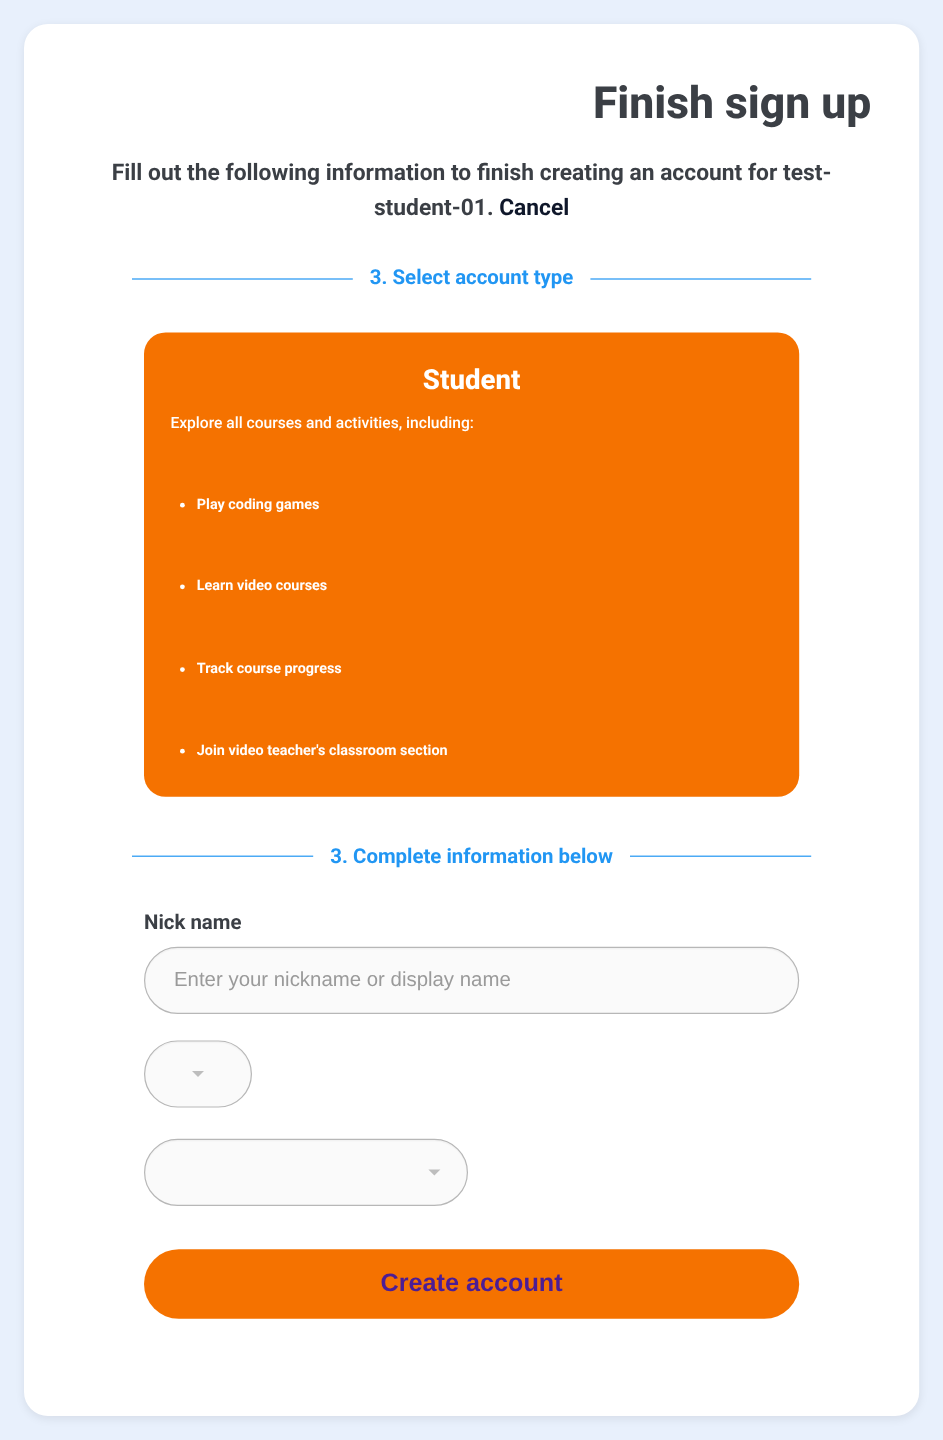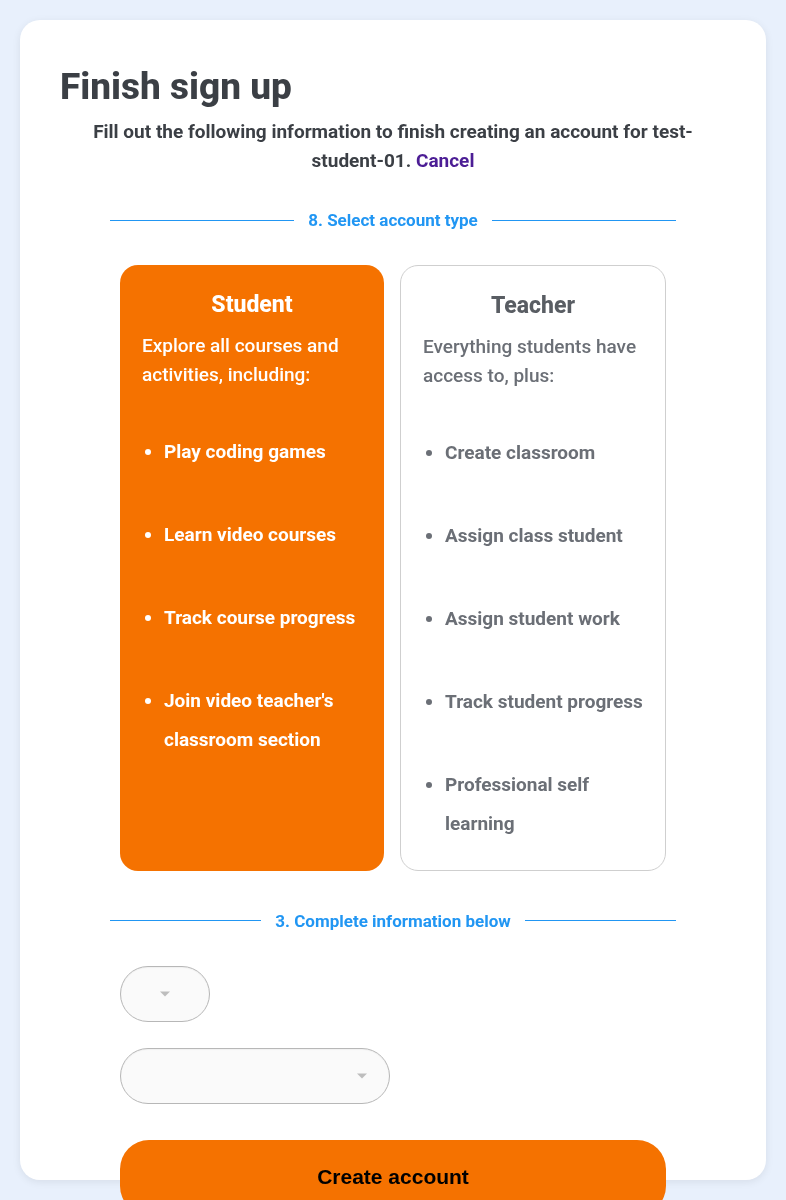--- a/index.html
+++ b/index.html
@@ -11,36 +11,36 @@
       padding: 20px;
     }
     .card {
       background: #ffffff;
       border-radius: 20px;
       box-shadow: 0 2px 8px rgba(0,0,0,0.08);
       padding: 45px 40px 50px;
       height: 100%;
     }
     .title {
-      text-align: left;
+      text-align: right;
       font-size: 37px;
       font-weight: 800;
       color: #3b3f45;
-      margin-bottom: 10px;
+      margin-bottom: 22px;
     }
     .subtitle {
       text-align: center;
       font-size: 19px;
       font-weight: 700;
       color: #3b3f45;
       line-height: 1.5;
       margin-bottom: 35px;
     }
     .cancel-link {
-      color: #4c1d95;
+      color: #0f172a;
       font-weight: 700;
       cursor: pointer;
     }
     .section-header {
       display: flex;
       align-items: center;
       justify-content: center;
       margin-bottom: 35px;
       padding: 0 50px;
     }
@@ -79,31 +79,31 @@
       color: #6b6f76;
     }
     .account-card-title {
       text-align: center;
       font-size: 23px;
       font-weight: 800;
       margin-bottom: 14px;
     }
     .account-card.unselected .account-card-title { color: #595d63; }
     .account-card-desc {
-      font-size: 19px;
+      font-size: 13px;
       line-height: 1.5;
       margin-bottom: 18px;
       font-weight: 500;
     }
     .account-card ul {
       list-style: disc;
       padding-left: 22px;
     }
     .account-card li {
-      font-size: 19px;
+      font-size: 12px;
       font-weight: 700;
       line-height: 2.05;
       margin-top: 44px;
     }
     .account-card.unselected li { color: #6b6f76; }
     .form-area {
       padding: 0 60px;
     }
     .form-field {
       margin-bottom: 22px;
@@ -159,78 +159,71 @@
       top: 50%;
       right: 22px;
       transform: translateY(-50%);
       width: 0; height: 0;
       border-left: 5px solid transparent;
       border-right: 5px solid transparent;
       border-top: 5px solid #bdbdbd;
     }
     .submit-btn {
       width: 100%;
-      height: 75px;
+      height: 58px;
       border-radius: 29px;
       border: none;
       background: #f57200;
-      color: #000000;
+      color: #4c1d95;
       font-size: 21px;
       font-weight: 800;
       cursor: pointer;
       margin-top: 10px;
     }
   </style>
 </head>
 <body>
 
 <div class="card">
   <h1 class="title">Finish sign up</h1>
 
   <p class="subtitle">
     <span>Fill out the following information to finish creating an account for </span><span>test-student-01.</span><span class="cancel-link"> Cancel</span>
   </p>
 
   <div class="section-header">
     <div class="section-line"></div>
-    <div class="section-label">8. Select account type</div>
+    <div class="section-label">3. Select account type</div>
     <div class="section-line"></div>
   </div>
 
   <div class="account-types">
     <div class="account-card selected">
       <div class="account-card-title">Student</div>
       <div class="account-card-desc">Explore all courses and activities, including:</div>
       <ul>
         <li>Play coding games</li>
         <li>Learn video courses</li>
         <li>Track course progress</li>
         <li>Join video teacher's classroom section</li>
       </ul>
     </div>
-    <div class="account-card unselected">
-      <div class="account-card-title">Teacher</div>
-      <div class="account-card-desc">Everything students have access to, plus:</div>
-      <ul>
-        <li>Create classroom</li>
-        <li>Assign class student</li>
-        <li>Assign student work</li>
-        <li>Track student progress</li>
-        <li>Professional self learning</li>
-      </ul>
-    </div>
   </div>
 
   <div class="section-header">
     <div class="section-line"></div>
     <div class="section-label">3. Complete information below</div>
     <div class="section-line"></div>
   </div>
 
   <div class="form-area">
+    <div class="form-field">
+      <label class="form-label">Nick name</label>
+      <input type="text" class="text-input" placeholder="Enter your nickname or display name" style="">
+    </div>
 
     <div class="form-field">
       <div class="select-wrap small">
         <div class="fake-select">
           <span class="caret"></span>
         </div>
       </div>
     </div>
 
     <div class="form-field">

